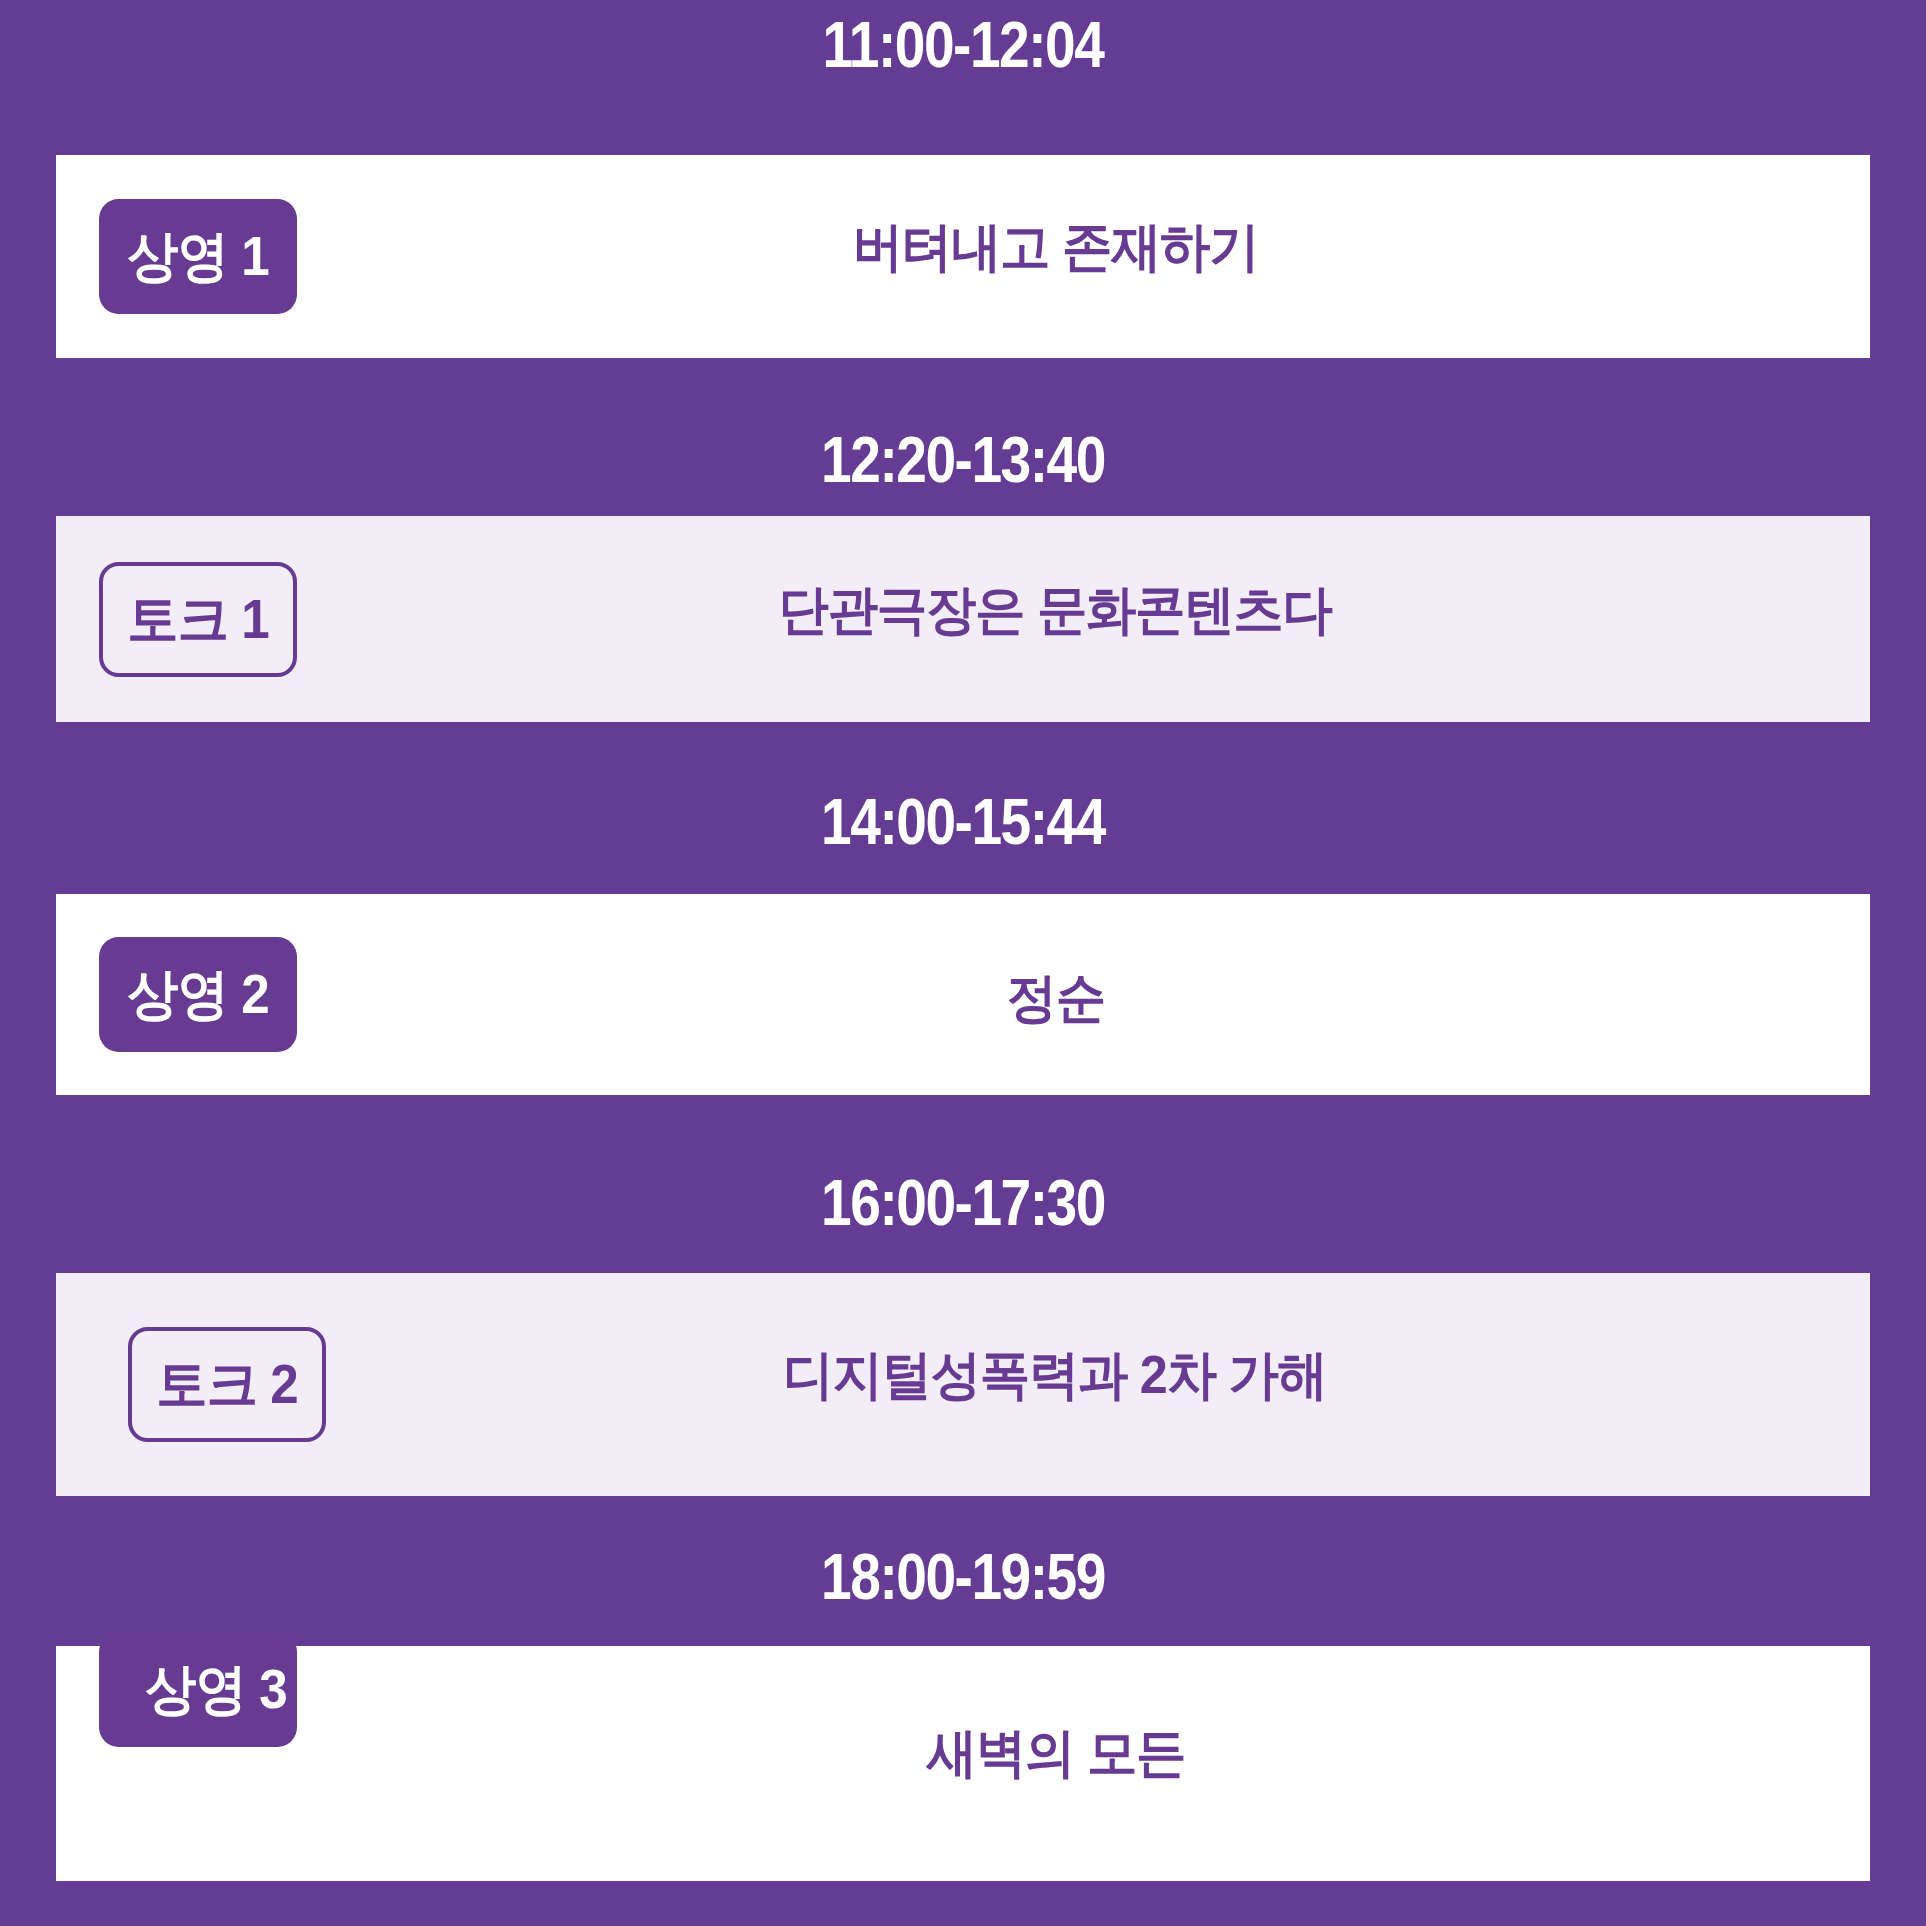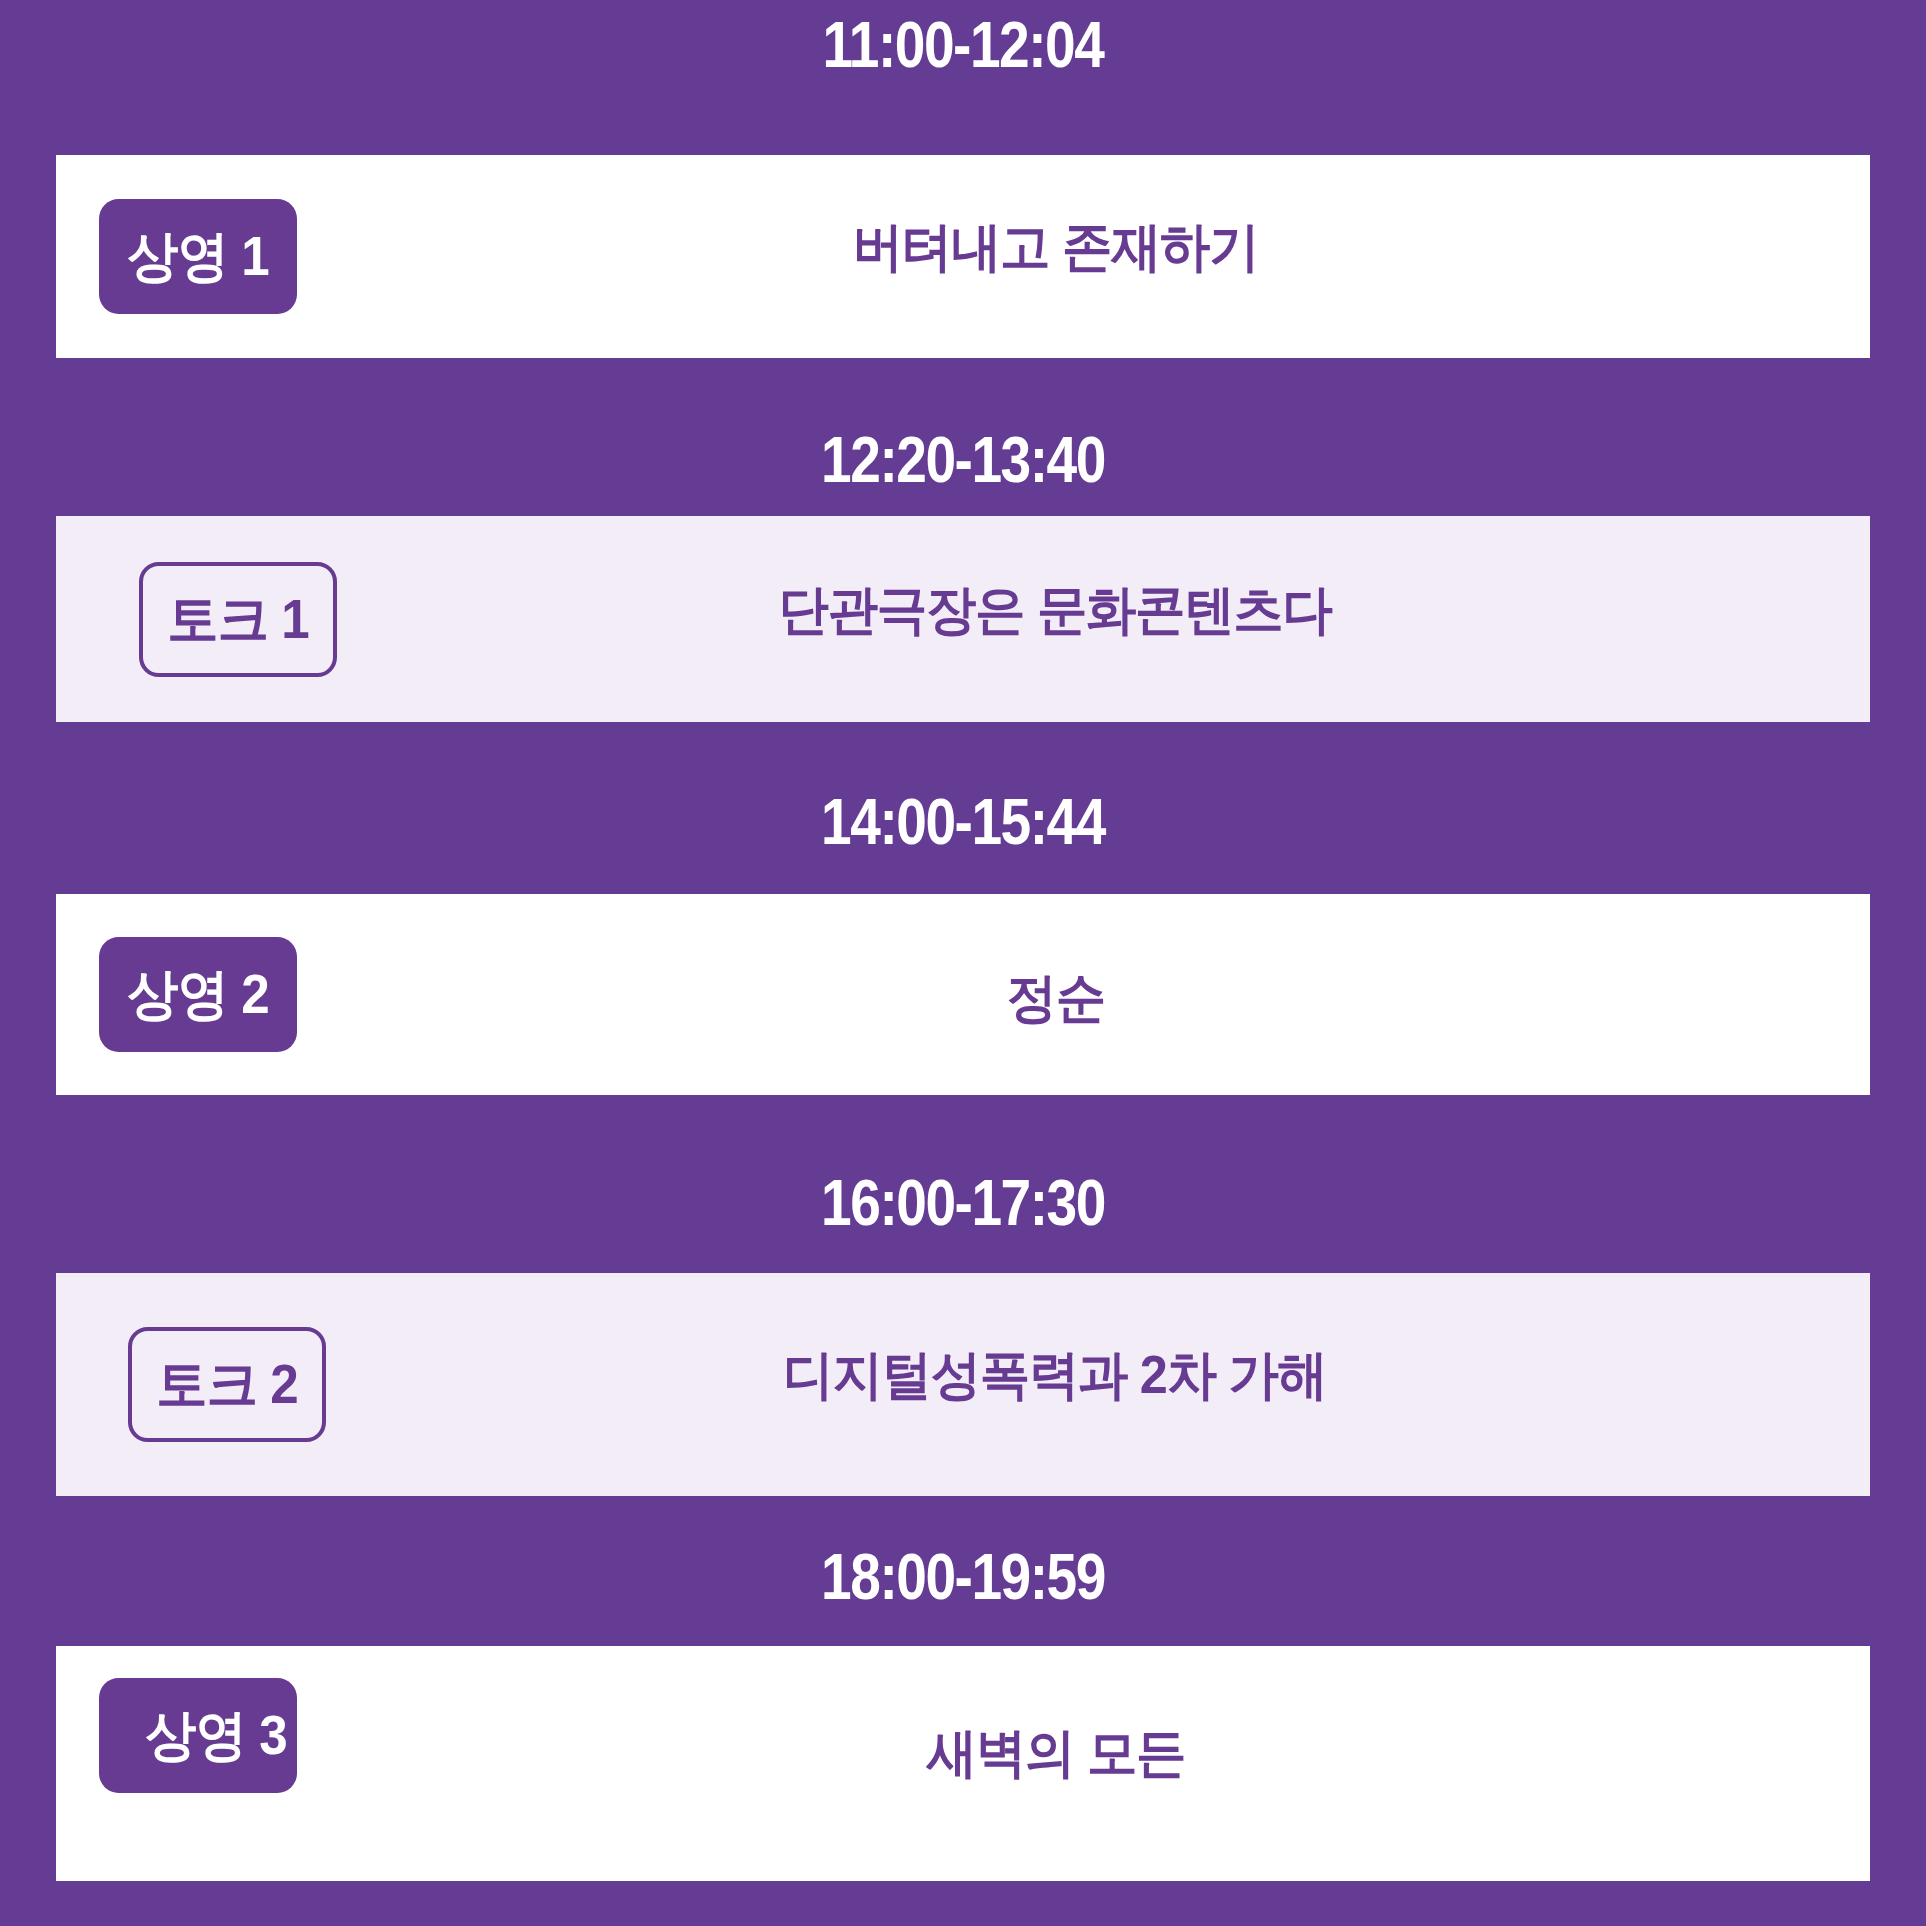--- a/index.html
+++ b/index.html
@@ -86,36 +86,36 @@
   .title span{ display:inline-block; transform:scaleX(0.95); }
 
   
   #slot-0 .time  { top:13px; }
   #slot-0 .card  { top:155px;  height:203px; }
   #slot-0 .badge { top:199px;justify-content:center; }
   #slot-0 .title { top:220px; }
 
   #slot-1 .time  { top:428px; }
   #slot-1 .card  { top:516px; height:206px; }
-  #slot-1 .badge { top:562px;margin-left:40px; }
+  #slot-1 .badge { top:562px; }
   #slot-1 .title { top:583px; }
 
   #slot-2 .time  { top:790px; }
   #slot-2 .card  { top:894px; height:201px; }
   #slot-2 .badge { top:937px; }
   #slot-2 .title { top:971px; }
 
   #slot-3 .time  { top:1171px; }
   #slot-3 .card  { top:1273px; height:223px; }
   #slot-3 .badge { top:1327px;margin-left:29px; }
   #slot-3 .title { top:1348px; }
 
   #slot-4 .time  { top:1545px; }
   #slot-4 .card  { top:1646px; height:235px; }
-  #slot-4 .badge { top:1678px;padding-left:37px; }
+  #slot-4 .badge { top:1632px;padding-left:37px; }
   #slot-4 .title { top:1726px; }
 </style>
 </head>
 <body>
 
 <div id="schedule">
 
   <div class="slot" id="slot-0">
     <div class="time">11:00-12:04</div>
     <div class="card screening"></div>

